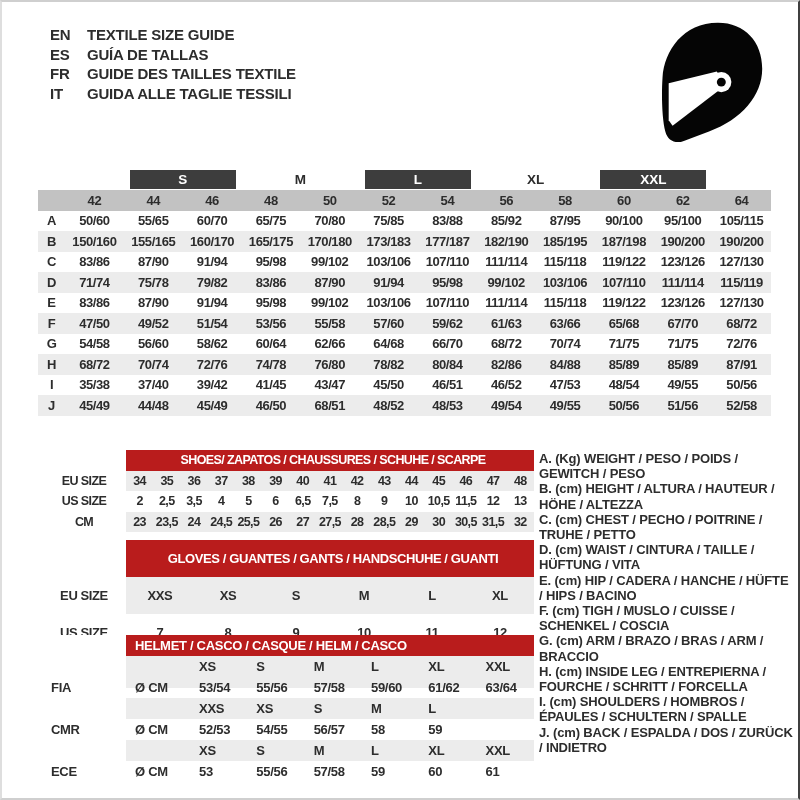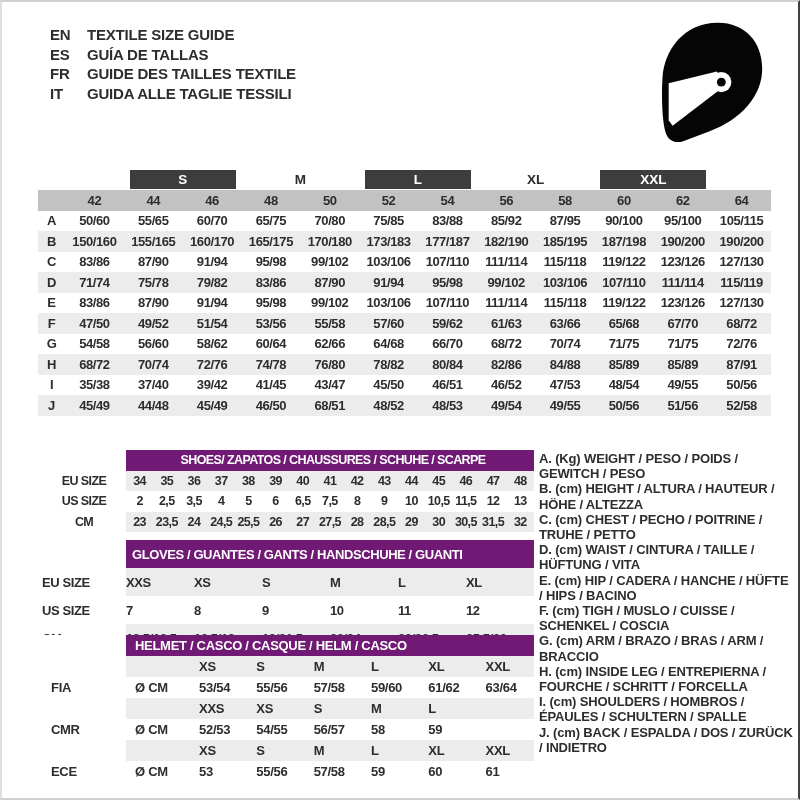--- a/index.html
+++ b/index.html
@@ -15,34 +15,34 @@
   .langs{position:absolute;left:48px;top:23px;}
   .lang-line{display:flex;height:19.5px;align-items:center;font-size:15px;font-weight:bold;letter-spacing:-0.2px;}
   .lang-code{width:37px;flex:0 0 37px;}
   
   .logo{position:absolute;left:651px;top:17px;width:112px;height:124px;}
   
   table{border-collapse:collapse;table-layout:fixed;font-weight:bold;color:#2d2d2d;}
   td,th{padding:0;margin:0;white-space:nowrap;overflow:hidden;}
   tr.gray td{background:#ececec;}
   tr.gray td.outside{background:#fff;}
-  td.bar{background:#701a75;color:#fff;text-align:left;padding-left:6px;font-size:13.5px;letter-spacing:-0.2px;height:21px;}
+  td.bar{background:#b91c1c;color:#fff;text-align:left;padding-left:6px;font-size:13.5px;letter-spacing:-0.2px;height:21px;}
   td.outside{background:#fff;text-align:left;font-size:12.5px;letter-spacing:-0.2px;margin-top:32px;}
   
   .sizes{position:absolute;left:36px;top:167px;width:733px;font-size:13px;}
   .sizes td{height:20.5px;text-align:center;letter-spacing:-0.4px;}
   .sizes tr.cols td{background:#c2c2c2;height:21px;}
   .sizes td.lcol{text-align:center;}
   .szbox{height:19px;line-height:19px;margin:0 6px;text-align:center;font-size:13.5px;letter-spacing:0;}
   .szbox.dark{background:#3d3d3d;color:#fff;}
   
   .shoes{position:absolute;left:40px;top:448px;width:492px;}
   .shoes td{height:20.5px;text-align:center;font-size:12.5px;letter-spacing:-0.6px;}
   .gloves{position:absolute;left:40px;top:538px;width:492px;}
-  .gloves td{height:28px;font-size:13px;letter-spacing:-0.4px;}
+  .gloves td{height:37px;text-align:center;font-size:13px;letter-spacing:-0.4px;}
   .helmet{position:absolute;left:40px;top:633px;width:492px;}
   .helmet td{height:21px;text-align:left;font-size:13px;letter-spacing:-0.3px;padding-left:9px;}
   .helmet td.bar{height:21px;}
   
   .legend{position:absolute;left:537px;top:449px;width:256px;font-size:13px;font-weight:bold;line-height:15.2px;letter-spacing:-0.15px;}
 </style>
 </head>
 <body>
 
 <div class="page">

